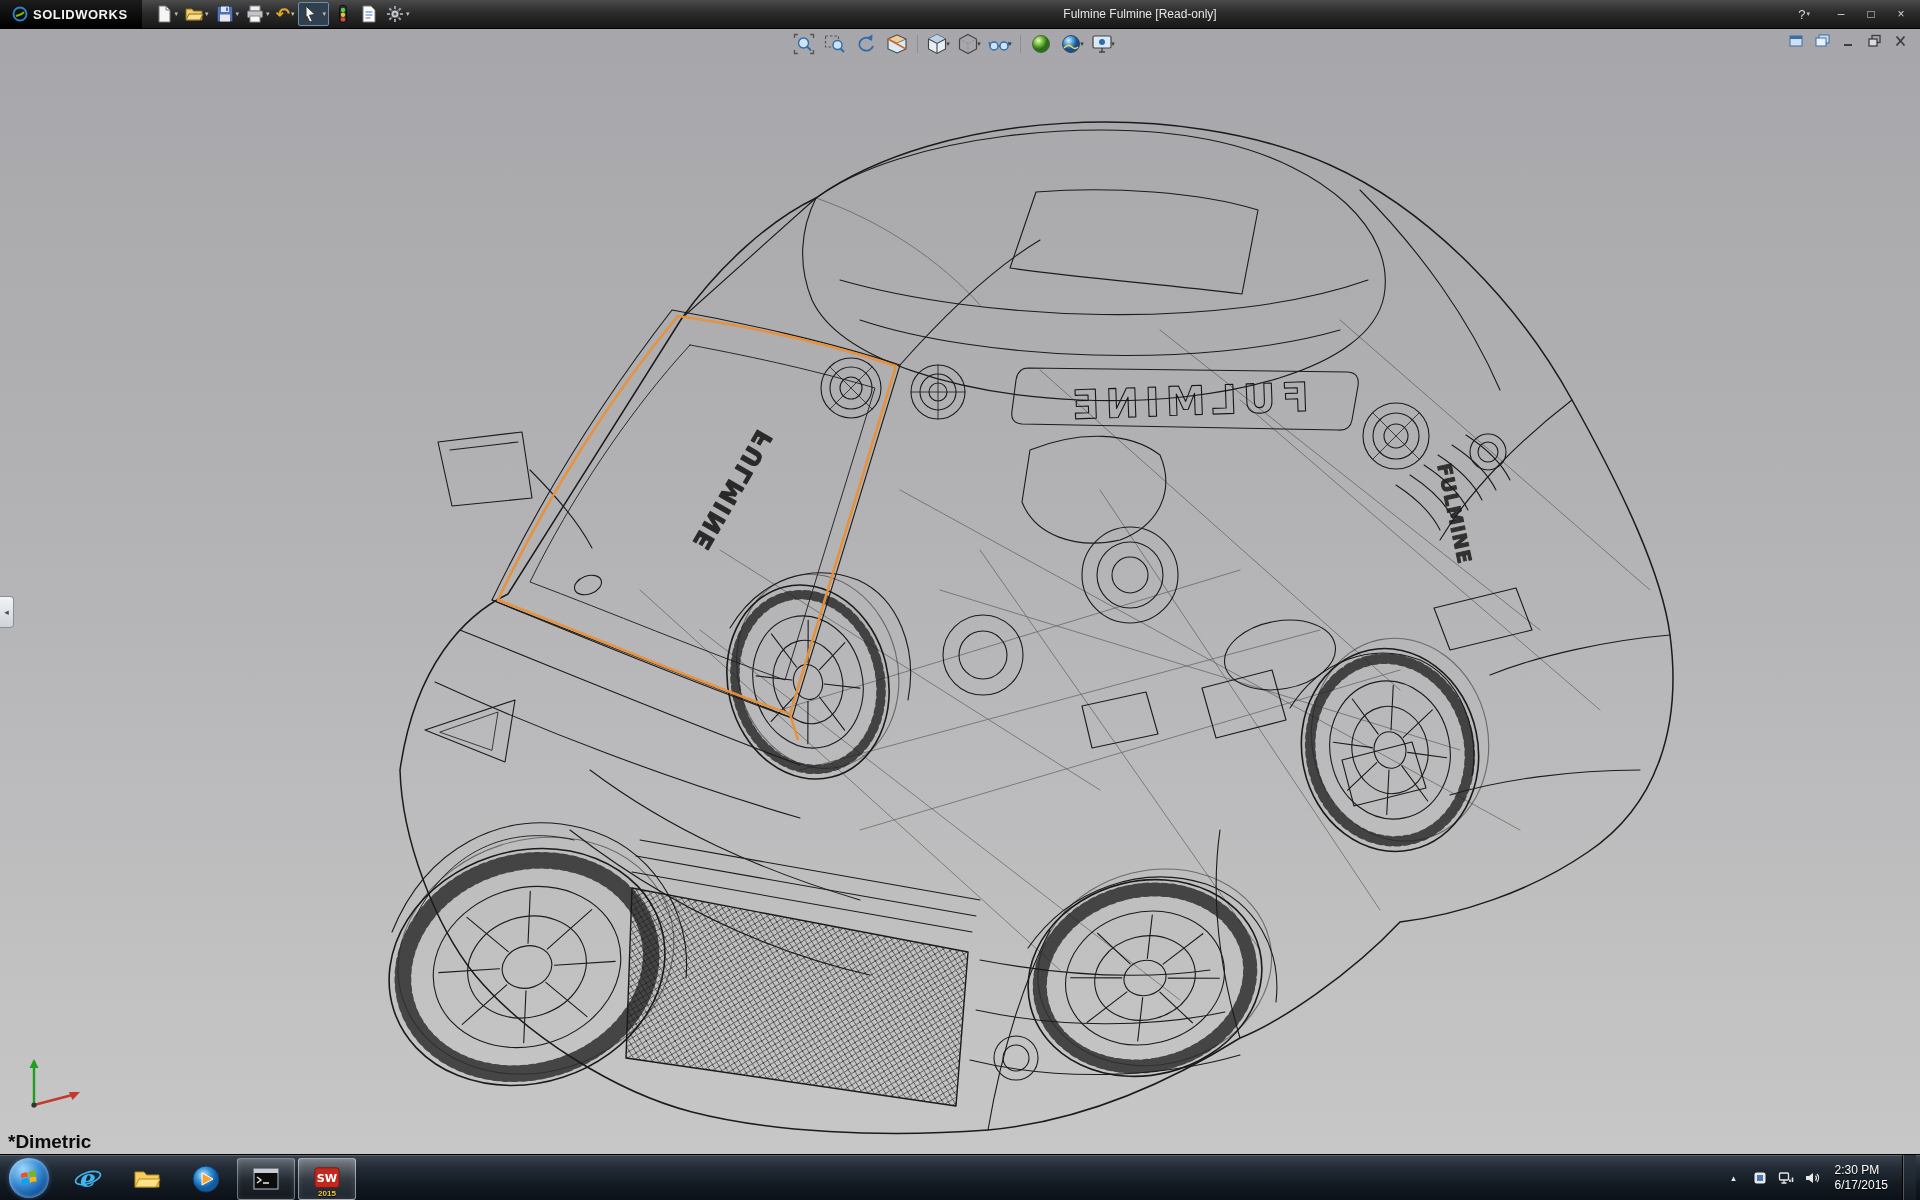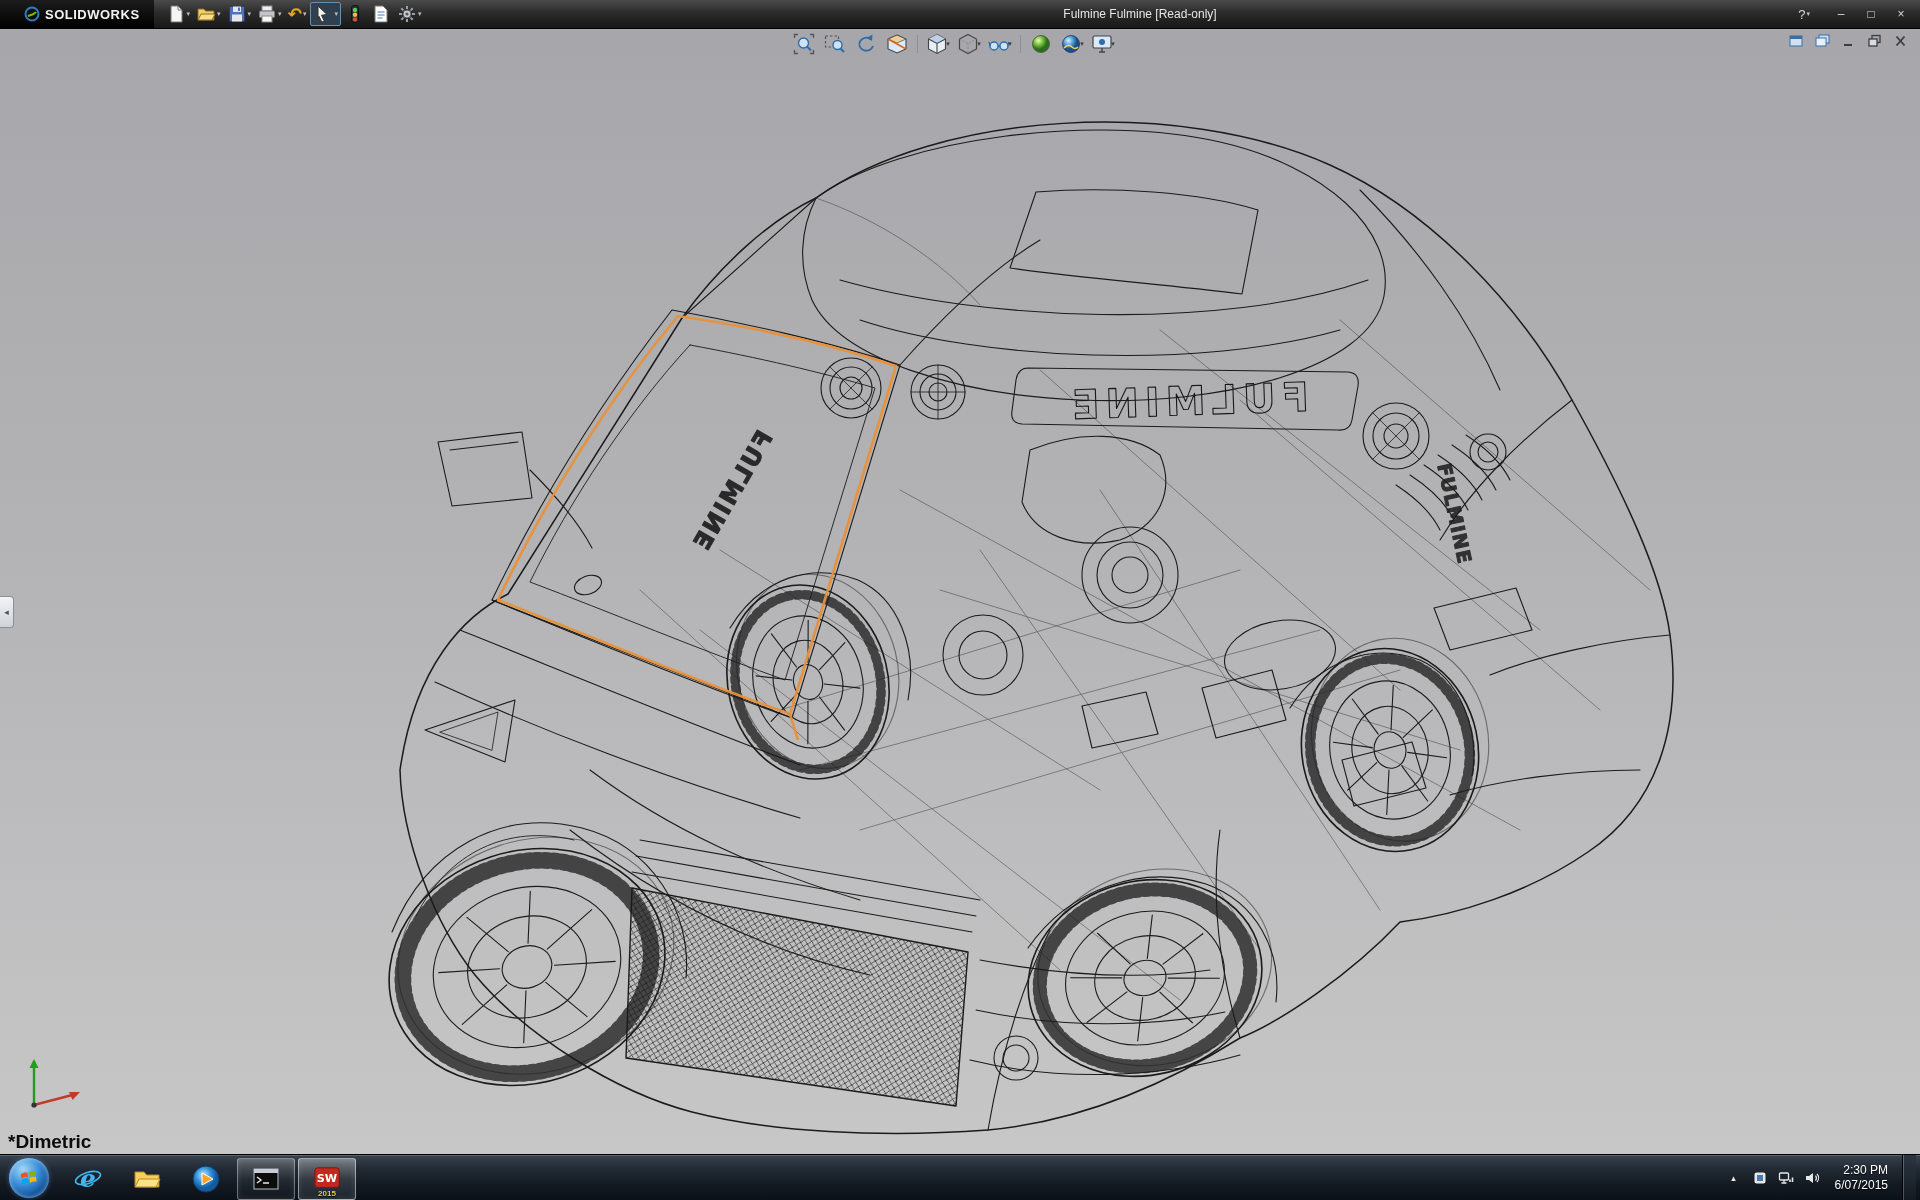--- a/index.html
+++ b/index.html
@@ -3,21 +3,21 @@
 <meta charset="utf-8">
 <style>
   html,body{margin:0;padding:0;background:#888;}
   .screen{position:relative;width:1920px;height:1200px;overflow:hidden;
           font-family:"Liberation Sans","DejaVu Sans",sans-serif;-webkit-font-smoothing:antialiased;}
 
   
   .titlebar{position:absolute;top:0;left:0;right:0;height:28px;
     background:linear-gradient(180deg,#4b4b4b 0%,#2b2b2b 45%,#181818 100%);
     border-bottom:1px solid #000;display:flex;align-items:center;z-index:50;}
-  .logo{height:28px;display:flex;align-items:center;gap:5px;padding:0 14px 0 24px;
+  .logo{height:28px;display:flex;align-items:center;gap:5px;padding:0 14px 0 12px;
     background:linear-gradient(180deg,#1c1c1c,#000);}
   .logo-text{color:#f2f2f2;font-weight:bold;font-size:13px;letter-spacing:.5px;}
   .tb-group{display:flex;align-items:center;gap:2px;padding-left:10px;}
   .tb-btn{height:22px;display:flex;align-items:center;justify-content:center;
     padding:0 2px;border-radius:2px;cursor:default;}
   .tb-btn.active{background:#31404f;border:1px solid #6d8fae;}
   .caret{font-size:7px;color:#bdbdbd;margin-left:1px;}
   .undo-glyph{font-size:17px;font-weight:bold;color:#e0a categorie;}
   .undo-glyph{color:#e0a824;}
   .win-title{position:absolute;left:1140px;transform:translateX(-50%);
@@ -68,21 +68,21 @@
   .app-btn.open{background:linear-gradient(180deg,rgba(255,255,255,.22),rgba(255,255,255,.06) 50%,rgba(255,255,255,.02));
     border:1px solid rgba(255,255,255,.38);box-shadow:inset 0 0 6px rgba(255,255,255,.12);}
   .app-btn.active{background:linear-gradient(180deg,rgba(255,255,255,.34),rgba(255,255,255,.12) 50%,rgba(170,210,255,.10));
     border:1px solid rgba(255,255,255,.5);}
   .sw-badge{position:absolute;bottom:1px;left:0;right:0;text-align:center;
     font-size:8px;font-weight:bold;color:#f5c53a;text-shadow:0 1px 1px #000;}
   .tray{margin-left:auto;display:flex;align-items:center;gap:8px;padding-right:4px;}
   .tray-chevron{color:#e8e8e8;font-size:9px;width:18px;height:22px;display:flex;align-items:center;justify-content:center;
     border-radius:2px;}
   .tray-icon{width:18px;height:18px;display:flex;align-items:center;justify-content:center;}
-  .clock{color:#fff;font-size:12px;line-height:15px;text-align:right;text-shadow:0 1px 1px #000;
+  .clock{color:#fff;font-size:12px;line-height:15px;text-align:left;text-shadow:0 1px 1px #000;
     padding:0 6px;}
   .show-desktop{width:13px;height:45px;border-left:1px solid #000;
     background:linear-gradient(180deg,#2c3640,#141a21);box-shadow:inset 1px 0 0 rgba(255,255,255,.25);}
 </style>
 </head>
 <body>
 
 <div class="screen">
 
   <header class="titlebar">
@@ -578,18 +578,18 @@
         </svg>
       </div>
       <div class="tray-icon">
         <svg width="16" height="16" viewBox="0 0 16 16">
           <path d="M2 6v4h3l4 3V3L5 6z" fill="#e8e8e8"></path>
           <path d="M11.5 5.5a4 4 0 0 1 0 5M13 4a6 6 0 0 1 0 8" stroke="#e8e8e8" stroke-width="1.2" fill="none"></path>
         </svg>
       </div>
       <div class="clock">
         <div>2:30 PM</div>
-        <div>6/07/2015</div>
+        <div>6/17/2015</div>
       </div>
       <div class="show-desktop"></div>
     </div>
   </footer>
 </div>
 
 </body></html>

